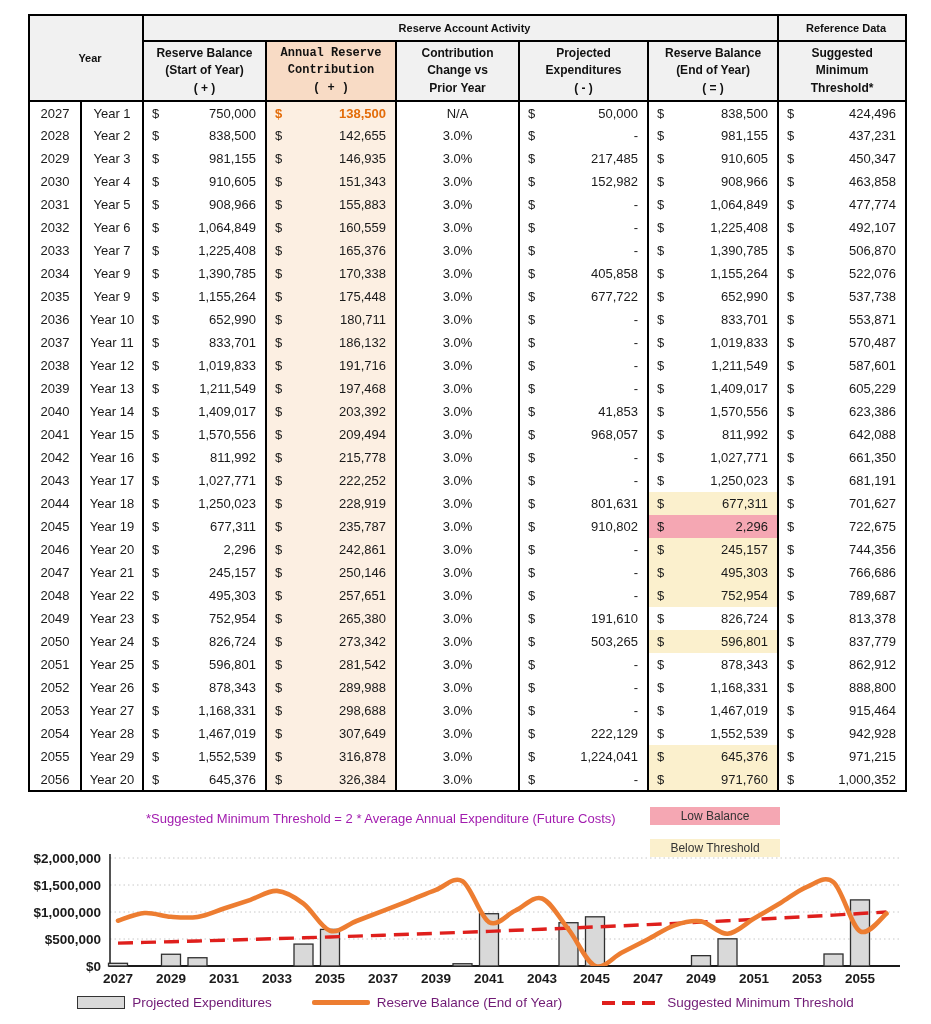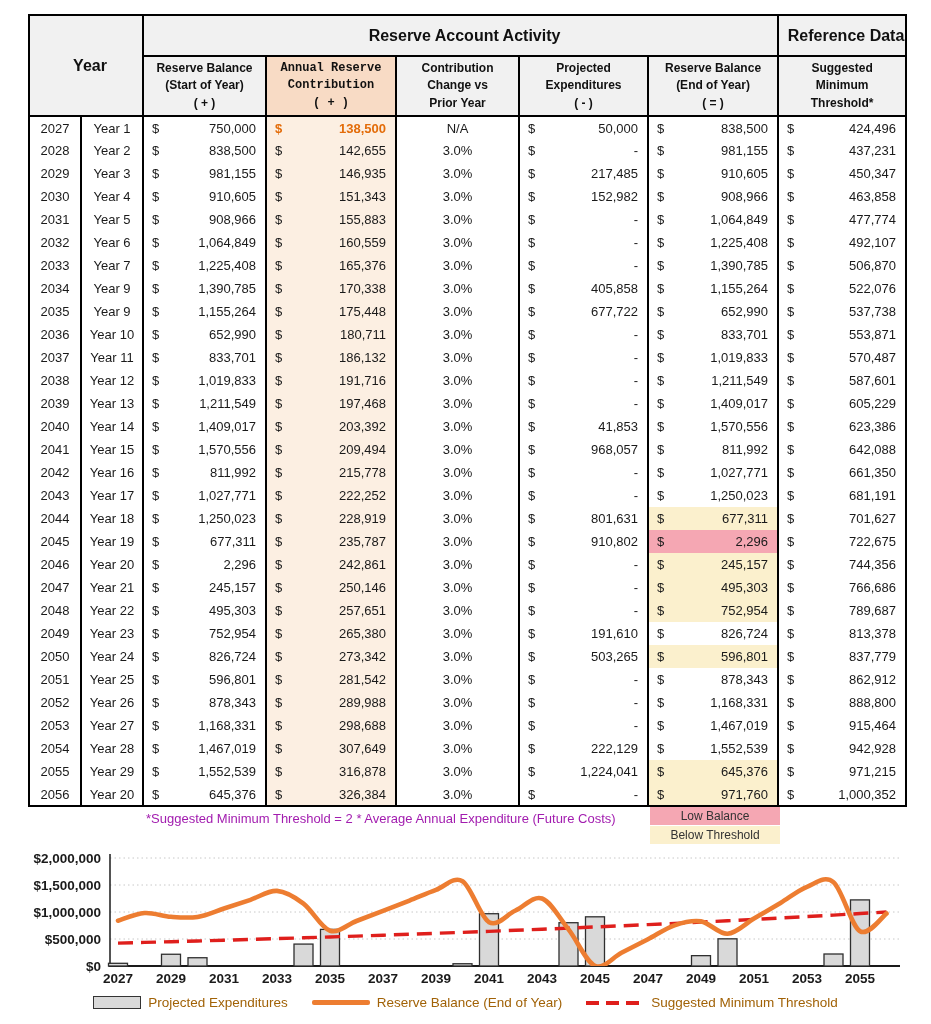--- a/index.html
+++ b/index.html
@@ -15,21 +15,21 @@
     border-collapse:collapse;table-layout:fixed;
     border:2.5px solid #000;
   }
   table.main th, table.main td{box-sizing:border-box;padding:0;}
   thead th{
     background:var(--header_gray);
     border:2px solid #000;
     font-weight:bold;color:#111;
     vertical-align:middle;text-align:center;
   }
-  thead tr.h1 th{font-size:16px;height:41px;padding-left:8px;}
+  thead tr.h1 th{font-size:11px;height:26px;padding-left:8px;}
   thead tr.h2 th{font-size:12px;height:60px;line-height:1.42;border-bottom:2.5px solid #000;}
   thead th.peach-h{background:var(--peach_header);font-family:Liberation Mono, monospace;}
   tbody tr{height:23px;}
   tbody td{
     border-left:2px solid #000;border-right:2px solid #000;
     border-top:none;border-bottom:none;
     font-size:13px;vertical-align:middle;background:#fff;
   }
   tbody td.c{text-align:center;}
   tbody td.peach{background:var(--peach_col);}
@@ -37,33 +37,33 @@
   tbody td.pink{background:var(--pink);}
   .money{display:flex;justify-content:space-between;align-items:center;padding:0 9px 0 8px;}
   .money .cur{flex:0 0 auto;}
   .money .val{flex:0 0 auto;text-align:right;}
   tbody td.emph .cur, tbody td.emph .val{color:var(--orange_text);font-weight:bold;}
 
   
   .footnote{position:absolute;left:146px;top:811px;font-size:13px;color:#a21caf;}
   .key{position:absolute;left:650px;top:807px;width:130px;}
   .key .badge{
-    width:130px;height:18px;line-height:18px;margin-bottom:1px;
+    width:130px;height:18px;line-height:18px;margin-bottom:14px;
     text-align:center;font-size:12px;color:#333;
   }
   .key .badge.lowbal{background:var(--pink);}
   .key .badge.belowthr{background:var(--yellow);}
 
   
   #chart{position:absolute;left:0;top:846px;}
   .ylab,.xlab{font-family:"Liberation Sans",sans-serif;font-weight:bold;font-size:13.5px;fill:#1a1a1a;}
   .chart-legend{
     position:absolute;left:0;top:995px;width:931px;
-    display:flex;justify-content:center;align-items:center;gap:24px;
-    font-size:13.5px;color:#a16207;
+    display:flex;justify-content:center;align-items:center;gap:40px;
+    font-size:13.5px;color:#701a75;
   }
   .litem{display:flex;align-items:center;gap:7px;}
   .sw-bar{width:46px;height:11px;background:var(--bar);border:1.5px solid #333;}
   .sw-line{width:58px;height:5px;background:var(--line_orange);border-radius:2px;}
   .sw-dash{width:58px;height:4px;background:repeating-linear-gradient(90deg,var(--line_red) 0 13px,transparent 13px 20px);}
 </style>
 </head>
 <body>
 
 <div class="sheet">

